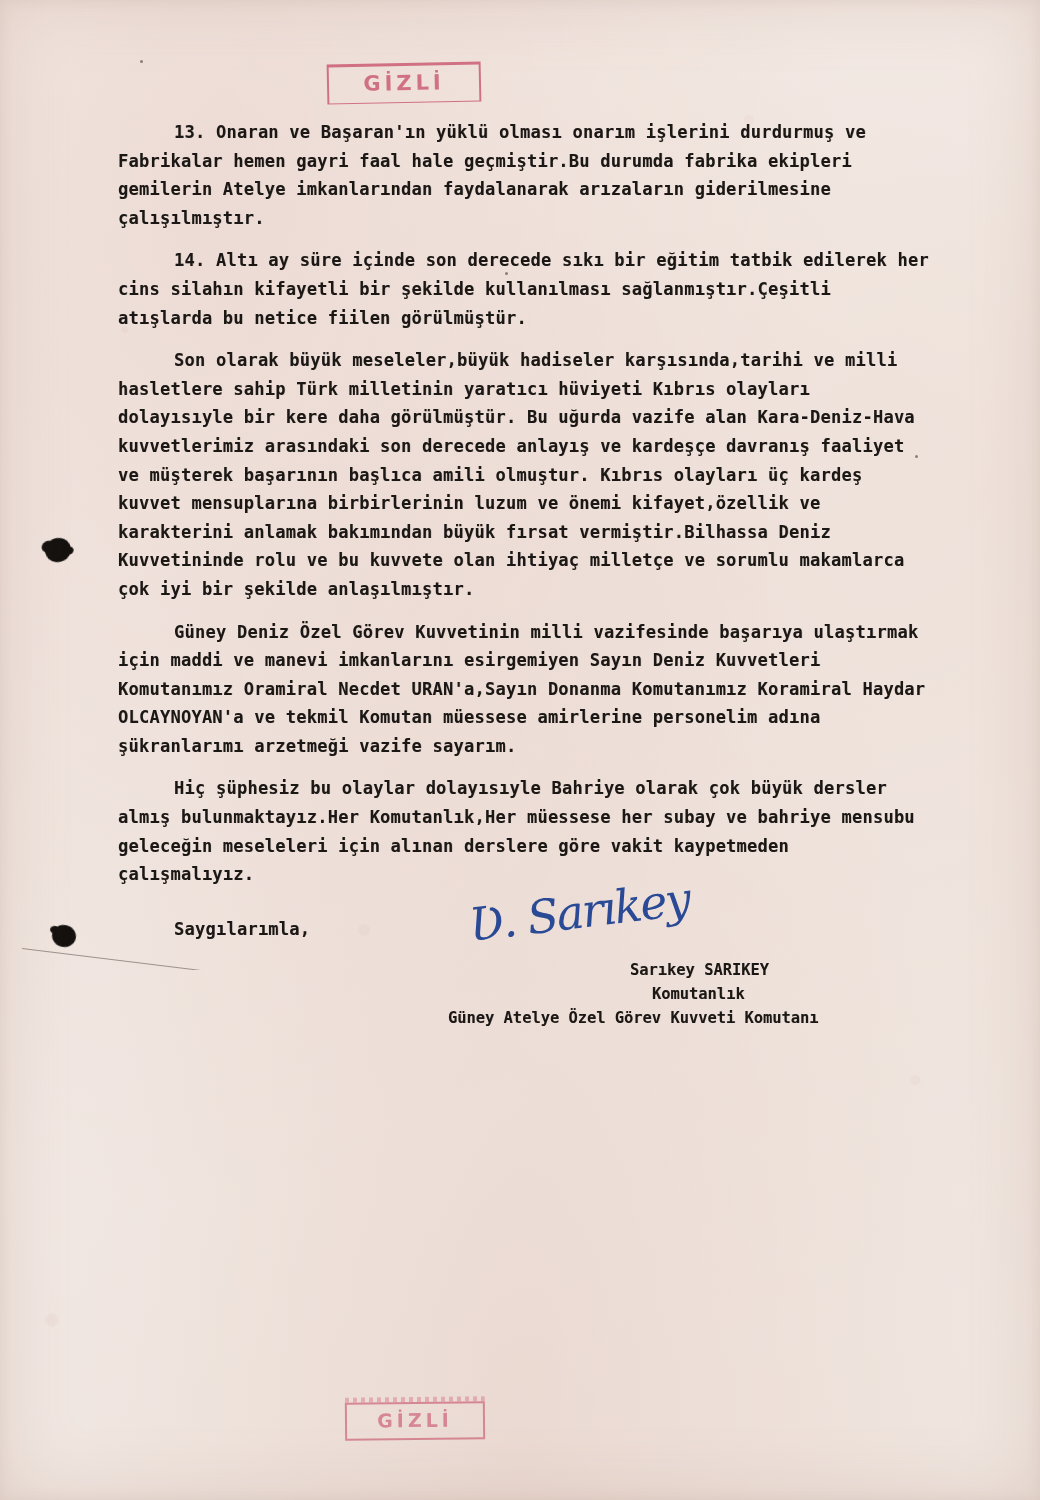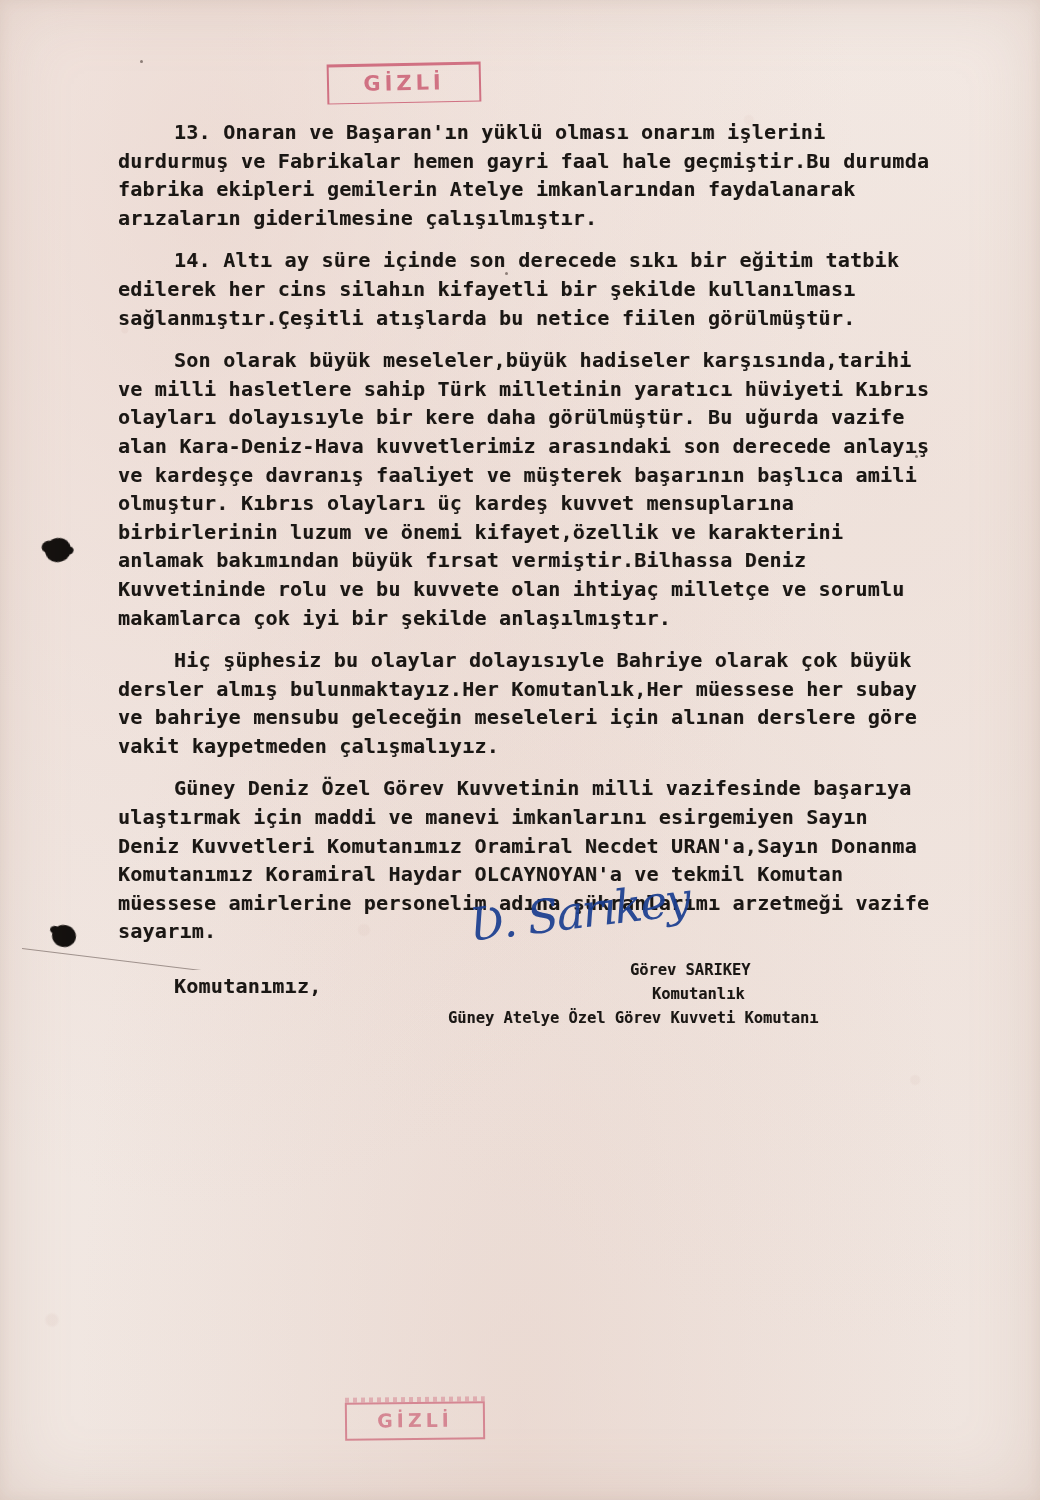--- a/index.html
+++ b/index.html
@@ -86,21 +86,21 @@
     background: repeating-linear-gradient(90deg, rgba(200,83,107,0.55) 0 4px, transparent 4px 8px);
   }
 
   
   .body-text {
     position: absolute;
     left: 118px;
     top: 118px;
     width: 815px;
     color: #1a1714;
-    font-size: 20px;
+    font-size: 17px;
     line-height: 28.6px;
     letter-spacing: 0.25px;
     font-weight: bold;
     text-shadow: 0.4px 0.3px 0 rgba(40,30,25,0.30);
   }
   .para {
     margin: 0 0 14px 0;
     text-indent: 56px;
     white-space: pre-wrap;
   }
@@ -187,29 +187,29 @@
 <div class="page">
 
   <div class="grain"></div>
 
   <div class="stamp stamp-top">GİZLİ</div>
 
   <div class="body-text">
     <p class="para">13. Onaran ve Başaran'ın yüklü olması onarım işlerini durdurmuş ve Fabrikalar hemen gayri faal hale geçmiştir.Bu durumda fabrika ekipleri gemilerin Atelye imkanlarından faydalanarak arızaların giderilmesine çalışılmıştır.</p>
     <p class="para">14. Altı ay süre içinde son derecede sıkı bir eğitim tatbik edilerek her cins silahın kifayetli bir şekilde kullanılması sağlanmıştır.Çeşitli atışlarda bu netice fiilen görülmüştür.</p>
     <p class="para">Son olarak büyük meseleler,büyük hadiseler karşısında,tarihi ve milli hasletlere sahip Türk milletinin yaratıcı hüviyeti Kıbrıs olayları dolayısıyle bir kere daha görülmüştür. Bu uğurda vazife alan Kara-Deniz-Hava kuvvetlerimiz arasındaki son derecede anlayış ve kardeşçe davranış faaliyet ve müşterek başarının başlıca amili olmuştur. Kıbrıs olayları üç kardeş kuvvet mensuplarına birbirlerinin luzum ve önemi kifayet,özellik ve karakterini anlamak bakımından büyük fırsat vermiştir.Bilhassa Deniz Kuvvetininde rolu ve bu kuvvete olan ihtiyaç milletçe ve sorumlu makamlarca çok iyi bir şekilde anlaşılmıştır.</p>
+    <p class="para">Güney Deniz Özel Görev Kuvvetinin milli vazifesinde başarıya ulaştırmak için maddi ve manevi imkanlarını esirgemiyen Sayın Deniz Kuvvetleri Komutanımız Oramiral Necdet URAN'a,Sayın Donanma Komutanımız Koramiral Haydar OLCAYNOYAN'a ve tekmil Komutan müessese amirlerine personelim adına şükranlarımı arzetmeği vazife sayarım.</p>
     <p class="para">Hiç şüphesiz bu olaylar dolayısıyle Bahriye olarak çok büyük dersler almış bulunmaktayız.Her Komutanlık,Her müessese her subay ve bahriye mensubu geleceğin meseleleri için alınan derslere göre vakit kaypetmeden çalışmalıyız.</p>
-    <p class="para">Güney Deniz Özel Görev Kuvvetinin milli vazifesinde başarıya ulaştırmak için maddi ve manevi imkanlarını esirgemiyen Sayın Deniz Kuvvetleri Komutanımız Oramiral Necdet URAN'a,Sayın Donanma Komutanımız Koramiral Haydar OLCAYNOYAN'a ve tekmil Komutan müessese amirlerine personelim adına şükranlarımı arzetmeği vazife sayarım.</p>
-    <p class="closing">Komutanımız,</p>
+    <p class="closing">Saygılarımla,</p>
   </div>
 
   <div class="signature">Ʋ. Sarıkey</div>
 
   <div class="sig-lines">
-    <div class="sig-name">Görev SARIKEY</div>
+    <div class="sig-name">Sarıkey SARIKEY</div>
     <div class="sig-rank">Komutanlık</div>
     <div class="sig-title">Güney Atelye Özel Görev Kuvveti Komutanı</div>
   </div>
 
   <div class="blot blot-a"></div>
   <div class="blot blot-b"></div>
   <div class="scratch"></div>
 
   <div class="speck" style="left:140px; top:60px;"></div>
   <div class="speck" style="left:915px; top:455px;"></div>

